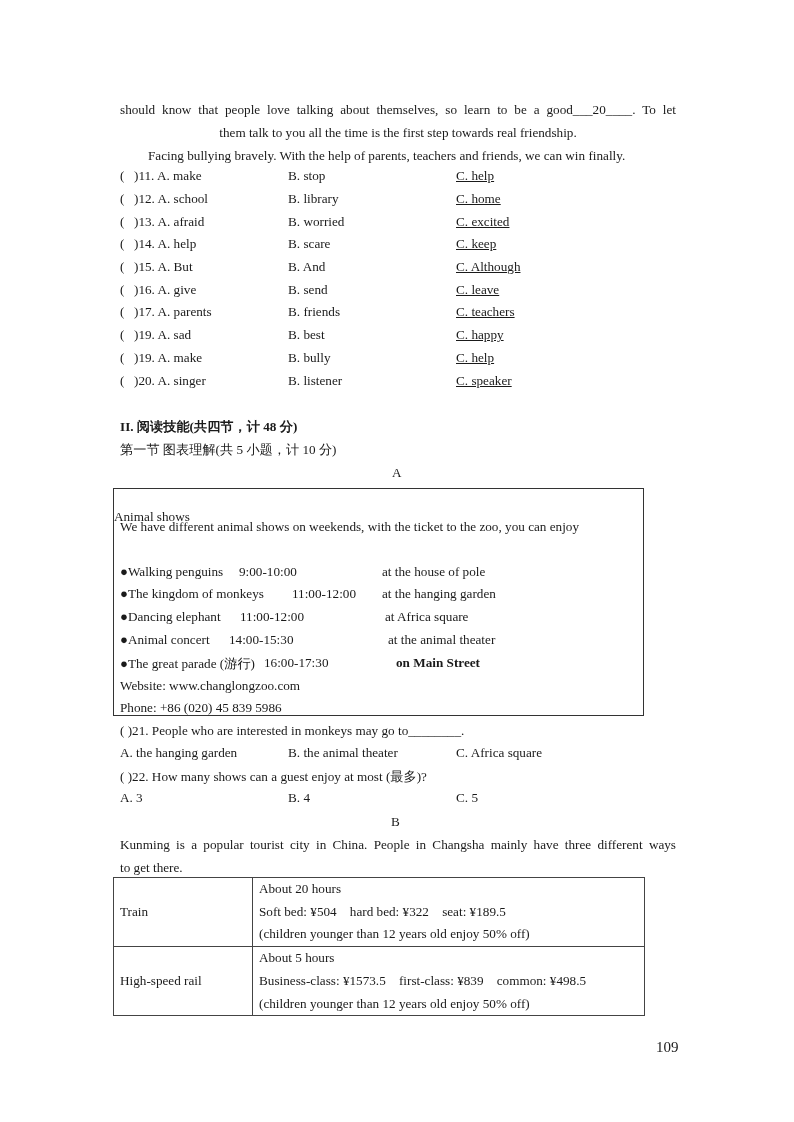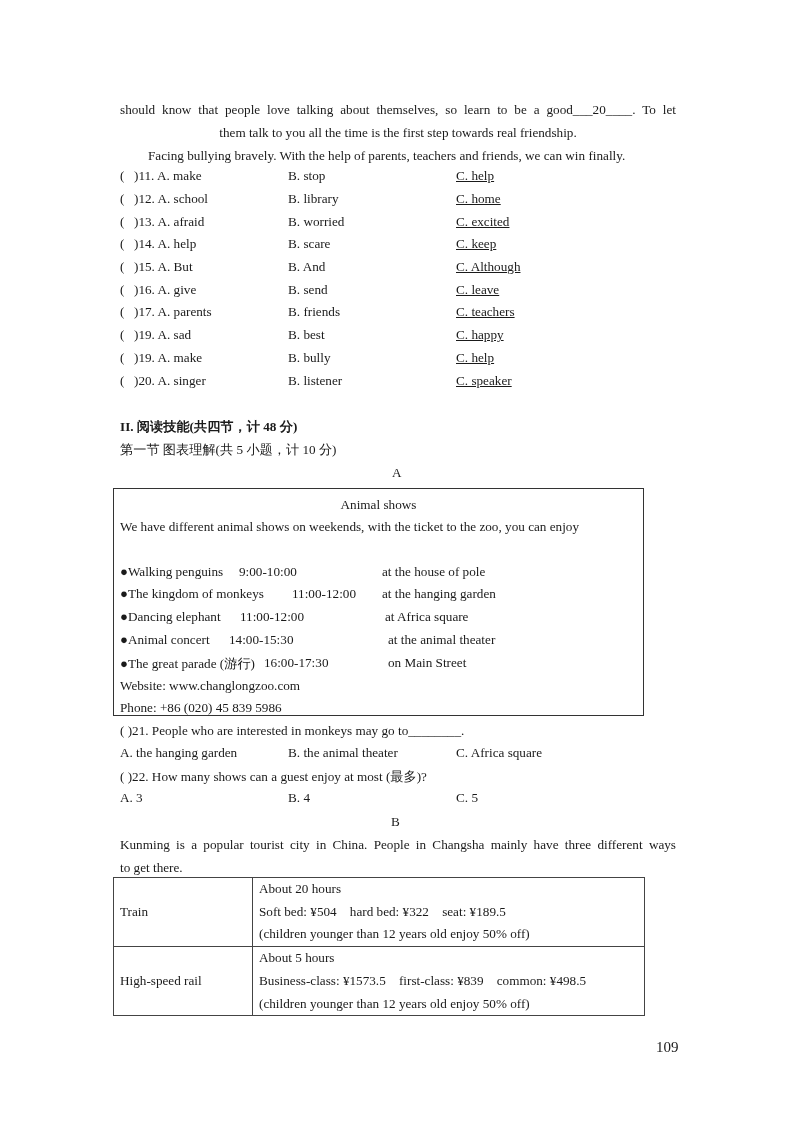--- a/index.html
+++ b/index.html
@@ -11,21 +11,21 @@
   .indent { padding-left: 28px; }
   .q-row { position: absolute; left: 120px; height: 18px; width: 560px; }
   .q-row span { position: absolute; top: 0; white-space: nowrap; }
   .c-paren { left: 0; }
   .c-a { left: 14px; }
   .c-b { left: 168px; }
   .c-c { left: 336px; text-decoration: underline; }
   .bold { font-weight: bold; }
   .box { position: absolute; left: 113px; top: 488px; width: 531px; height: 228px;
          border: 1.3px solid #333; box-sizing: border-box; }
-  .box-title { position: absolute; left: 0; right: 0; top: 7px; text-align: center; line-height: 18px; }
+  .box-title { position: absolute; left: 0; right: 0; top: 19px; text-align: left; line-height: 18px; }
   .box-line { position: absolute; left: 6px; white-space: nowrap; line-height: 18px; }
   .show-row { position: absolute; left: 6px; height: 18px; width: 520px; }
   .show-row span { position: absolute; top: 0; white-space: nowrap; }
   table.transport { position: absolute; left: 113px; top: 877px; width: 532px; border-collapse: collapse; }
   table.transport td { border: 1.3px solid #444; padding: 0 6px; vertical-align: middle; line-height: 22.7px; }
   table.transport td.mode { width: 126px; }
   .page-num { position: absolute; left: 656px; top: 1039px; font-size: 15px; }
 </style>
 </head>
 <body>
@@ -121,21 +121,21 @@
     <span style="left:265px;">at Africa square</span>
   </div>
   <div class="show-row" style="top:143px;">
     <span style="left:0;">●Animal concert</span>
     <span style="left:109px;">14:00-15:30</span>
     <span style="left:268px;">at the animal theater</span>
   </div>
   <div class="show-row" style="top:166px;">
     <span style="left:0;">●The great parade (游行)</span>
     <span style="left:144px;">16:00-17:30</span>
-    <span style="left:268px;">on Main Street</span>
+    <span style="left:276px;font-weight:bold;">on Main Street</span>
   </div>
 
   <div class="box-line" style="top:188px;">Website: www.changlongzoo.com</div>
   <div class="box-line" style="top:210px;">Phone: +86 (020) 45 839 5986</div>
 </div>
 
 <div class="abs" style="left:120px; top:722px;">(      )21. People who are interested in monkeys may go to________.</div>
 <div class="q-row" style="top:745px;">
   <span style="left:0;">A. the hanging garden</span>
   <span style="left:168px;">B. the animal theater</span>

